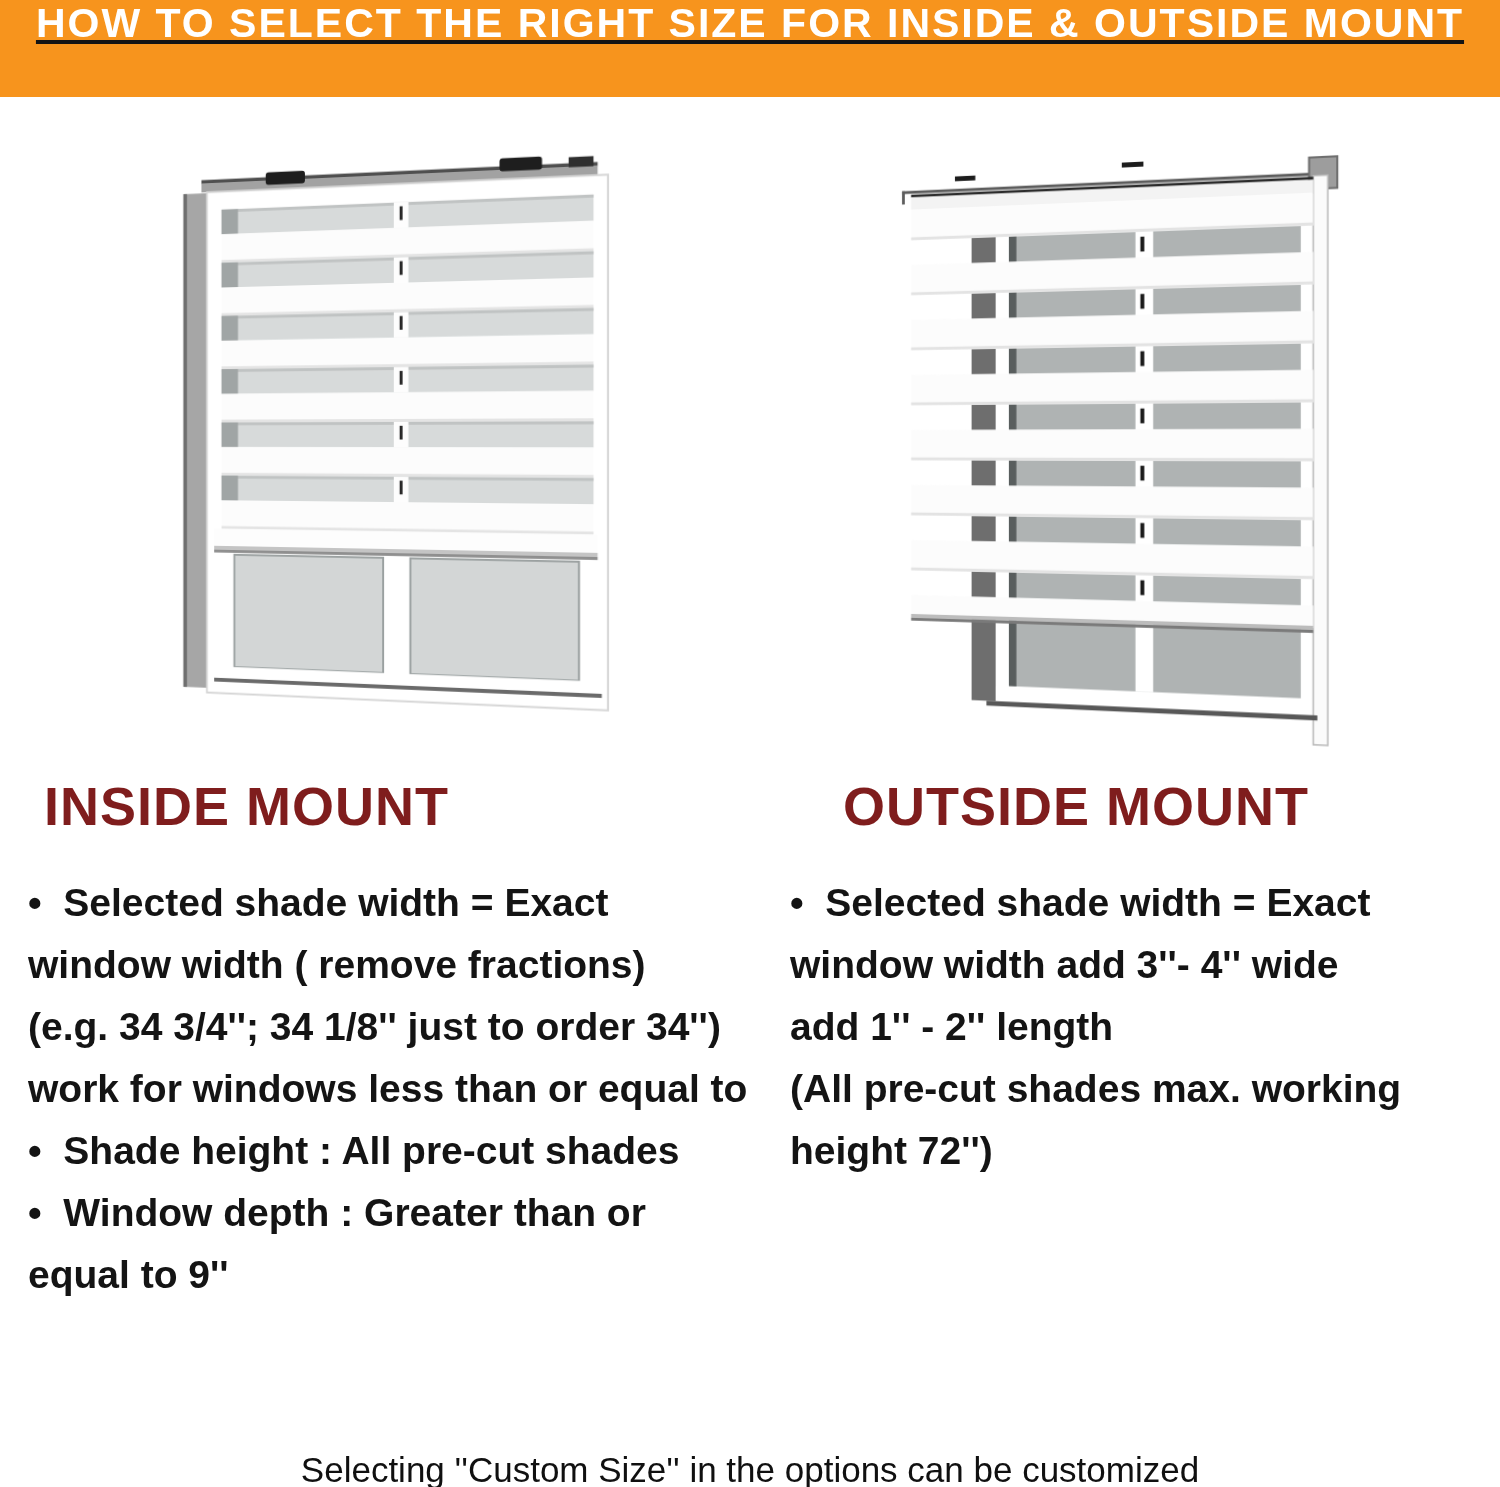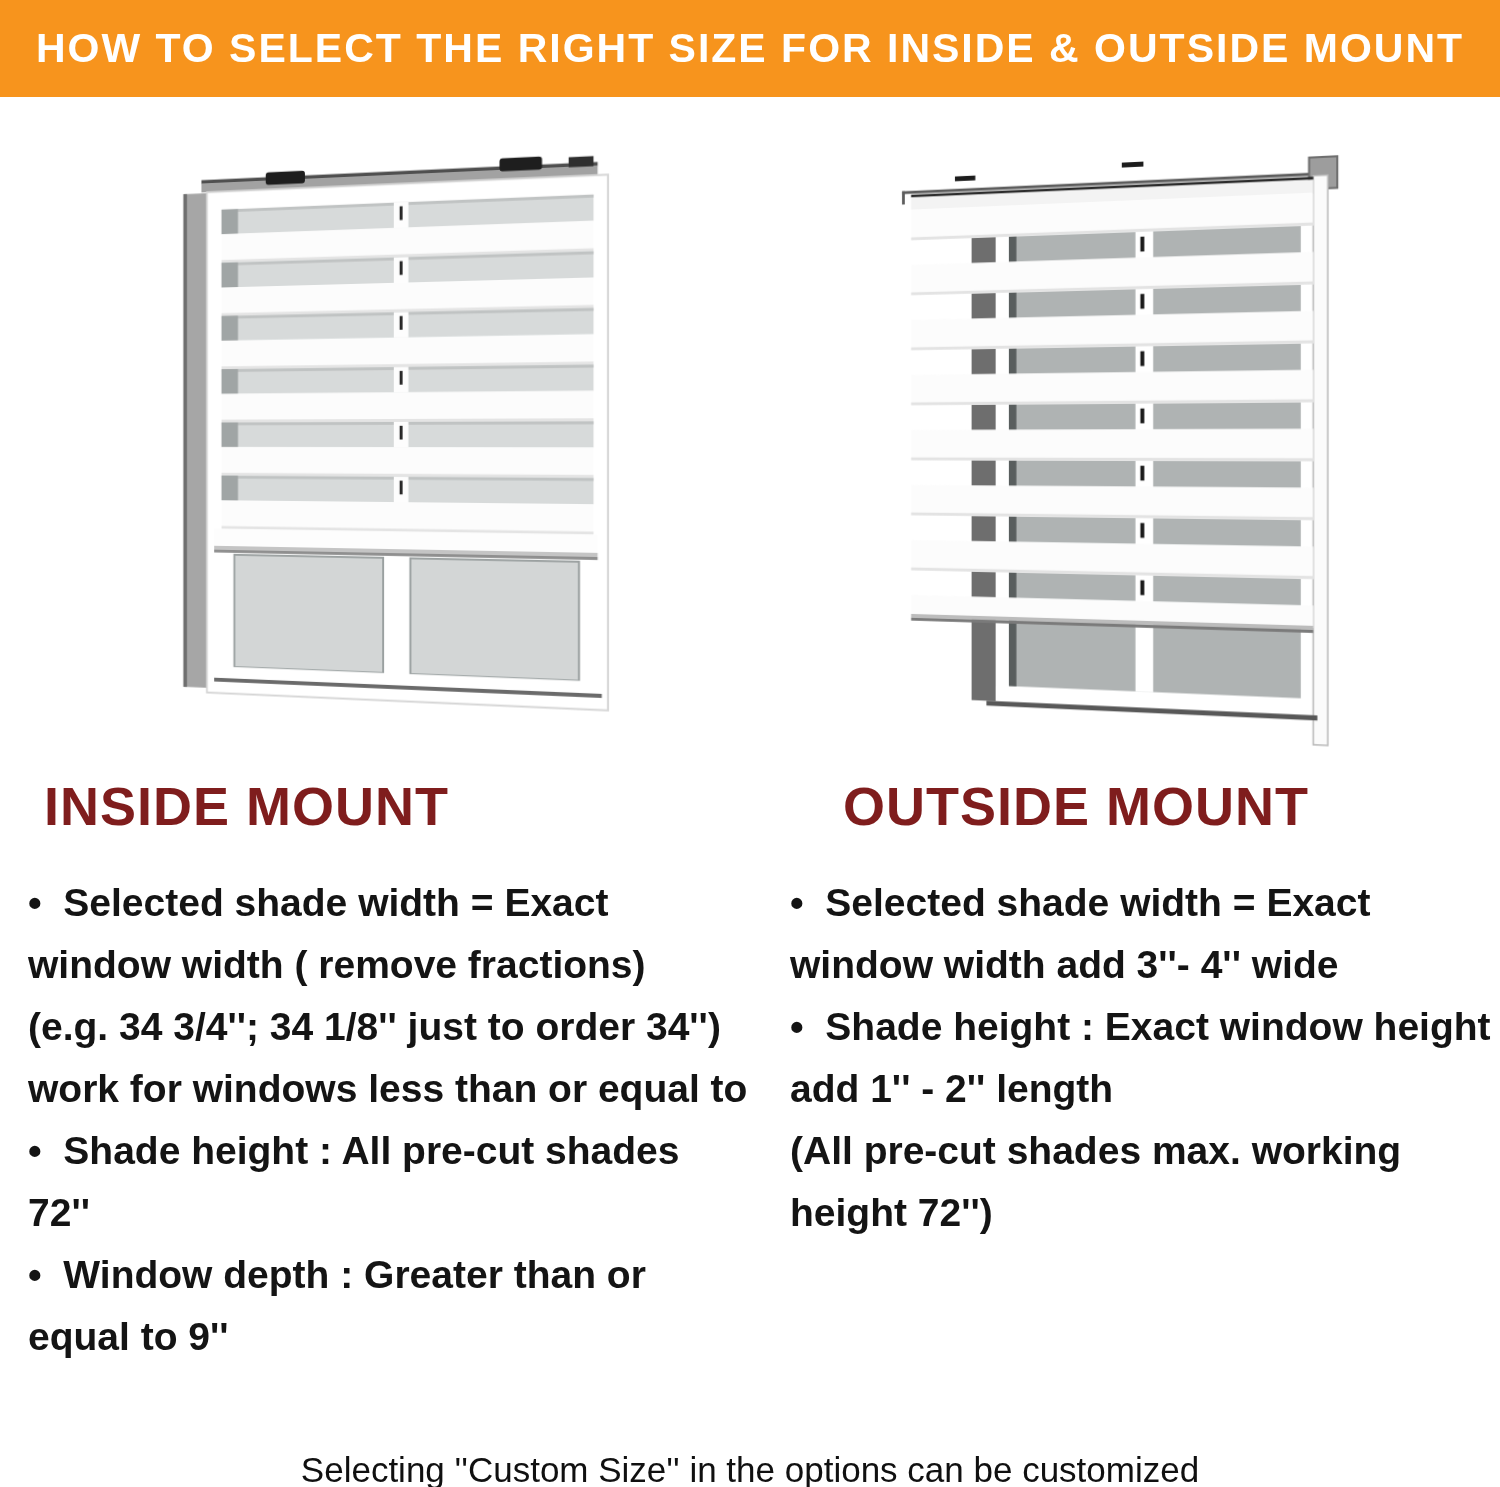--- a/index.html
+++ b/index.html
@@ -1,20 +1,20 @@
 <!DOCTYPE html>
 <html><head>
 <meta charset="utf-8">
 <style>
   html,body{margin:0;padding:0;background:#ffffff;}
   body{width:1500px;height:1487px;position:relative;overflow:hidden;
        font-family:"Liberation Sans", sans-serif;color:#141414;}
 
   .banner{position:absolute;left:0;top:0;width:1500px;height:97px;
-          background:#F7941D;display:flex;align-items:center;justify-content:center;}
+          background:#F7941D;display:flex;align-items:flex-start;justify-content:center;text-decoration:underline;}
   .banner-title{color:#ffffff;font-weight:bold;font-size:41px;letter-spacing:2px;
                 white-space:nowrap;}
 
   .figure{position:absolute;}
   .fig-inside{left:168px;top:148px;width:440px;height:585px;}
   .fig-outside{left:888px;top:140px;width:452px;height:614px;}
   .fig-3d{width:100%;height:100%;transform:perspective(820px) rotateY(-8deg);
           transform-origin:50% 50%;}
   .fig-3d svg{width:100%;height:100%;display:block;}
 
@@ -187,27 +187,25 @@
 
 <div class="mount-heading heading-inside">INSIDE MOUNT</div>
 <div class="mount-heading heading-outside">OUTSIDE MOUNT</div>
 
 <div class="bullets bullets-left">
   <span class="line">•  Selected shade width = Exact</span>
   <span class="line">window width ( remove fractions)</span>
   <span class="line">(e.g. 34 3/4''; 34 1/8'' just to order 34'')</span>
   <span class="line">work for windows less than or equal to</span>
   <span class="line">•  Shade height : All pre-cut shades</span>
-  <span class="line">72''</span>
   <span class="line">•  Window depth : Greater than or</span>
   <span class="line">equal to 9''</span>
 </div>
 
 <div class="bullets bullets-right">
   <span class="line">•  Selected shade width = Exact</span>
   <span class="line">window width add 3''- 4'' wide</span>
-  <span class="line">•  Shade height : Exact window height</span>
   <span class="line">add 1'' - 2'' length</span>
   <span class="line">(All pre-cut shades max. working</span>
   <span class="line">height 72'')</span>
 </div>
 
 <div class="footer-note">Selecting ''Custom Size'' in the options can be customized</div>
 
 </body></html>

